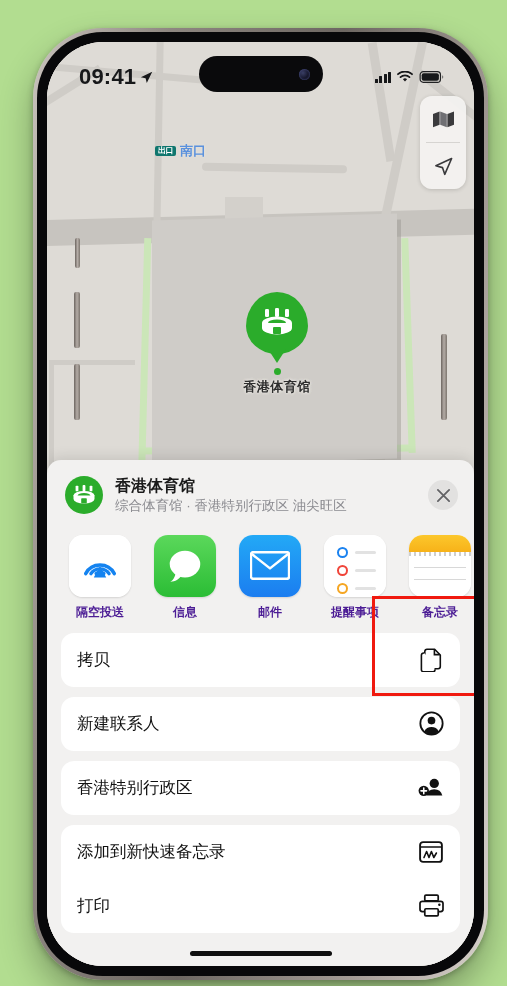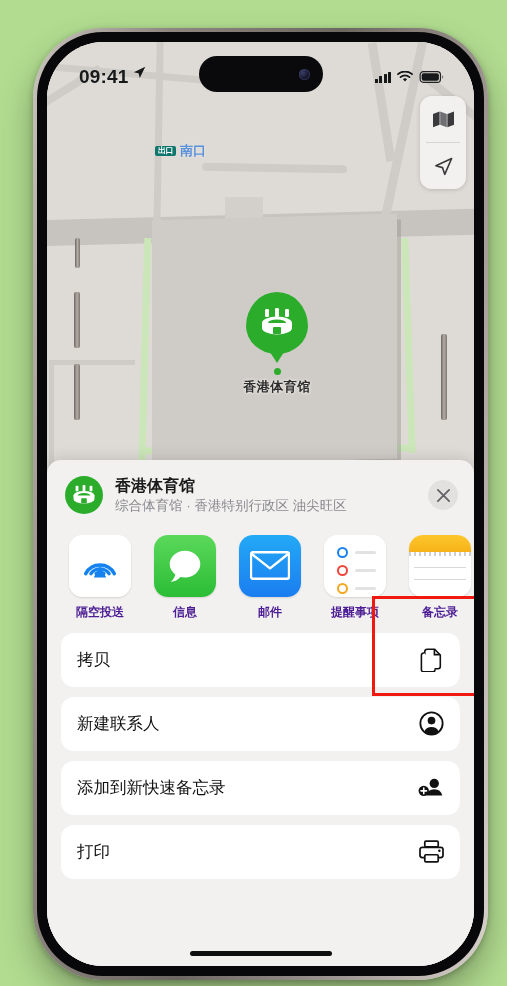--- a/index.html
+++ b/index.html
@@ -78,21 +78,21 @@
     position:absolute; right:8px; top:54px; width:46px;
     background:rgba(244,243,241,.92); border-radius:12px;
     box-shadow:0 1px 4px rgba(0,0,0,.16); overflow:hidden;
   }
   #map-controls .ctrl{ height:46px;display:flex;align-items:center;justify-content:center; }
   #map-controls .divider{ height:1px;background:#d6d4d1;margin:0 6px; }
 
   
   #status-bar{ position:absolute; top:0; left:0; right:0; height:56px; z-index:6;
     display:flex;align-items:center;justify-content:space-between;padding:14px 30px 0 32px; color:#17181a; }
-  #status-time{ font-size:19px;font-weight:700;letter-spacing:.2px;display:flex;align-items:flex-start;gap:4px; }
+  #status-time{ font-size:22px;font-weight:700;letter-spacing:.2px;display:flex;align-items:center;gap:4px; }
   #status-right{ display:flex;align-items:center;gap:6px; }
   #dynamic-island{ position:absolute; left:50%; top:14px; transform:translateX(-50%);
     width:124px;height:36px;background:#0a0a0c;border-radius:20px;z-index:7;
     display:flex;align-items:center;justify-content:flex-end;padding-right:13px; }
   #front-camera{ width:11px;height:11px;border-radius:50%;
     background:radial-gradient(circle at 35% 35%,#3a3f66 0%,#15162a 55%,#0b0b14 100%);
     box-shadow:inset 0 0 2px #5b63a6; }
   .bars{ display:flex;align-items:flex-end;gap:1.5px;height:11px; }
   .bars i{ width:3px;background:#17181a;border-radius:.5px;display:block; }
 
@@ -371,33 +371,43 @@
                   <circle cx="13" cy="13" r="11.6" fill="none" stroke="#111" stroke-width="1.9"></circle>
                   <circle cx="13" cy="10" r="4" fill="#111"></circle>
                   <path d="M5.4 21.3 a8.6 8.6 0 0 1 15.2 0 A11.6 11.6 0 0 1 5.4 21.3z" fill="#111"></path>
                 </svg>
               </span>
             </div>
           </div>
 
           <div class="action-group">
             <div class="action-row">
-              <span class="action-label">添加到新快速备忘录</span>
+              <span class="action-label">香港特别行政区</span>
               <span class="action-icon">
                 <svg width="27" height="23" viewBox="0 0 28 24" aria-hidden="true">
                   <circle cx="17.5" cy="7.6" r="5" fill="#111"></circle>
                   <path d="M8.8 20.5 a9 9 0 0 1 17.4 0z" fill="#111"></path>
                   <circle cx="6.2" cy="15.6" r="5.6" fill="#111"></circle>
                   <path d="M6.2 12.6 v6 M3.2 15.6 h6" stroke="#fff" stroke-width="1.7" stroke-linecap="round"></path>
                 </svg>
               </span>
             </div>
           </div>
 
           <div class="action-group">
+            <div class="action-row">
+              <span class="action-label">添加到新快速备忘录</span>
+              <span class="action-icon">
+                <svg width="24" height="22" viewBox="0 0 24 22" aria-hidden="true">
+                  <rect x="1.1" y="1.1" width="21.8" height="19.8" rx="3" fill="none" stroke="#111" stroke-width="1.9"></rect>
+                  <path d="M1.6 6 h20.8" stroke="#111" stroke-width="1.6"></path>
+                  <path d="M5 16.5 L7.6 10.5 L10 16.5 L12.4 10.5 L14.8 16.5 L17.4 12" fill="none" stroke="#111" stroke-width="1.6" stroke-linecap="round" stroke-linejoin="round"></path>
+                </svg>
+              </span>
+            </div>
             <div class="action-row">
               <span class="action-label">打印</span>
               <span class="action-icon">
                 <svg width="25" height="23" viewBox="0 0 26 24" aria-hidden="true">
                   <rect x="6" y="1.2" width="14" height="6" rx="1.2" fill="none" stroke="#111" stroke-width="1.8"></rect>
                   <path d="M3.4 7.6 h19.2 a2.4 2.4 0 0 1 2.4 2.4 v6 a2.4 2.4 0 0 1-2.4 2.4 H3.4 A2.4 2.4 0 0 1 1 16 v-6 a2.4 2.4 0 0 1 2.4-2.4z" fill="none" stroke="#111" stroke-width="1.8"></path>
                   <rect x="6" y="15.4" width="14" height="7.4" rx="1.2" fill="#fff" stroke="#111" stroke-width="1.8"></rect>
                   <circle cx="21.2" cy="11.2" r="1.3" fill="#111"></circle>
                 </svg>
               </span>

